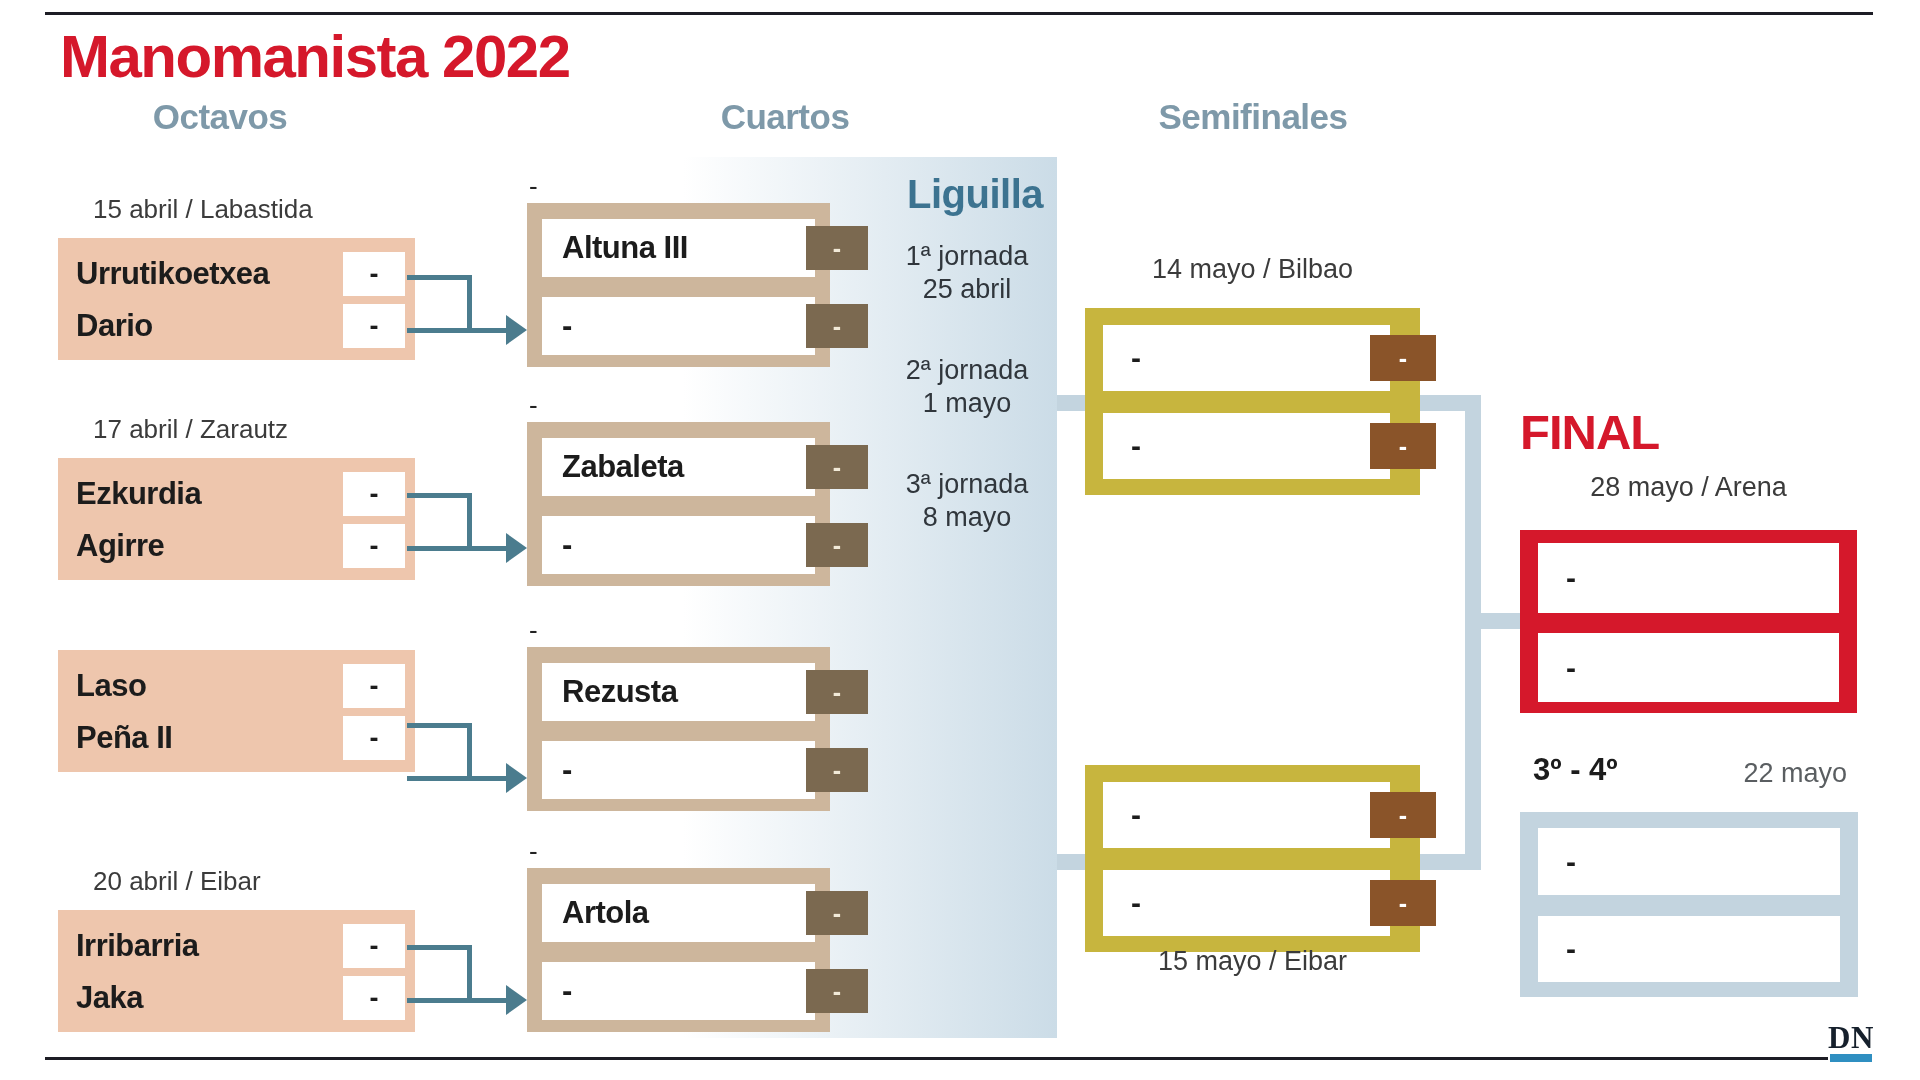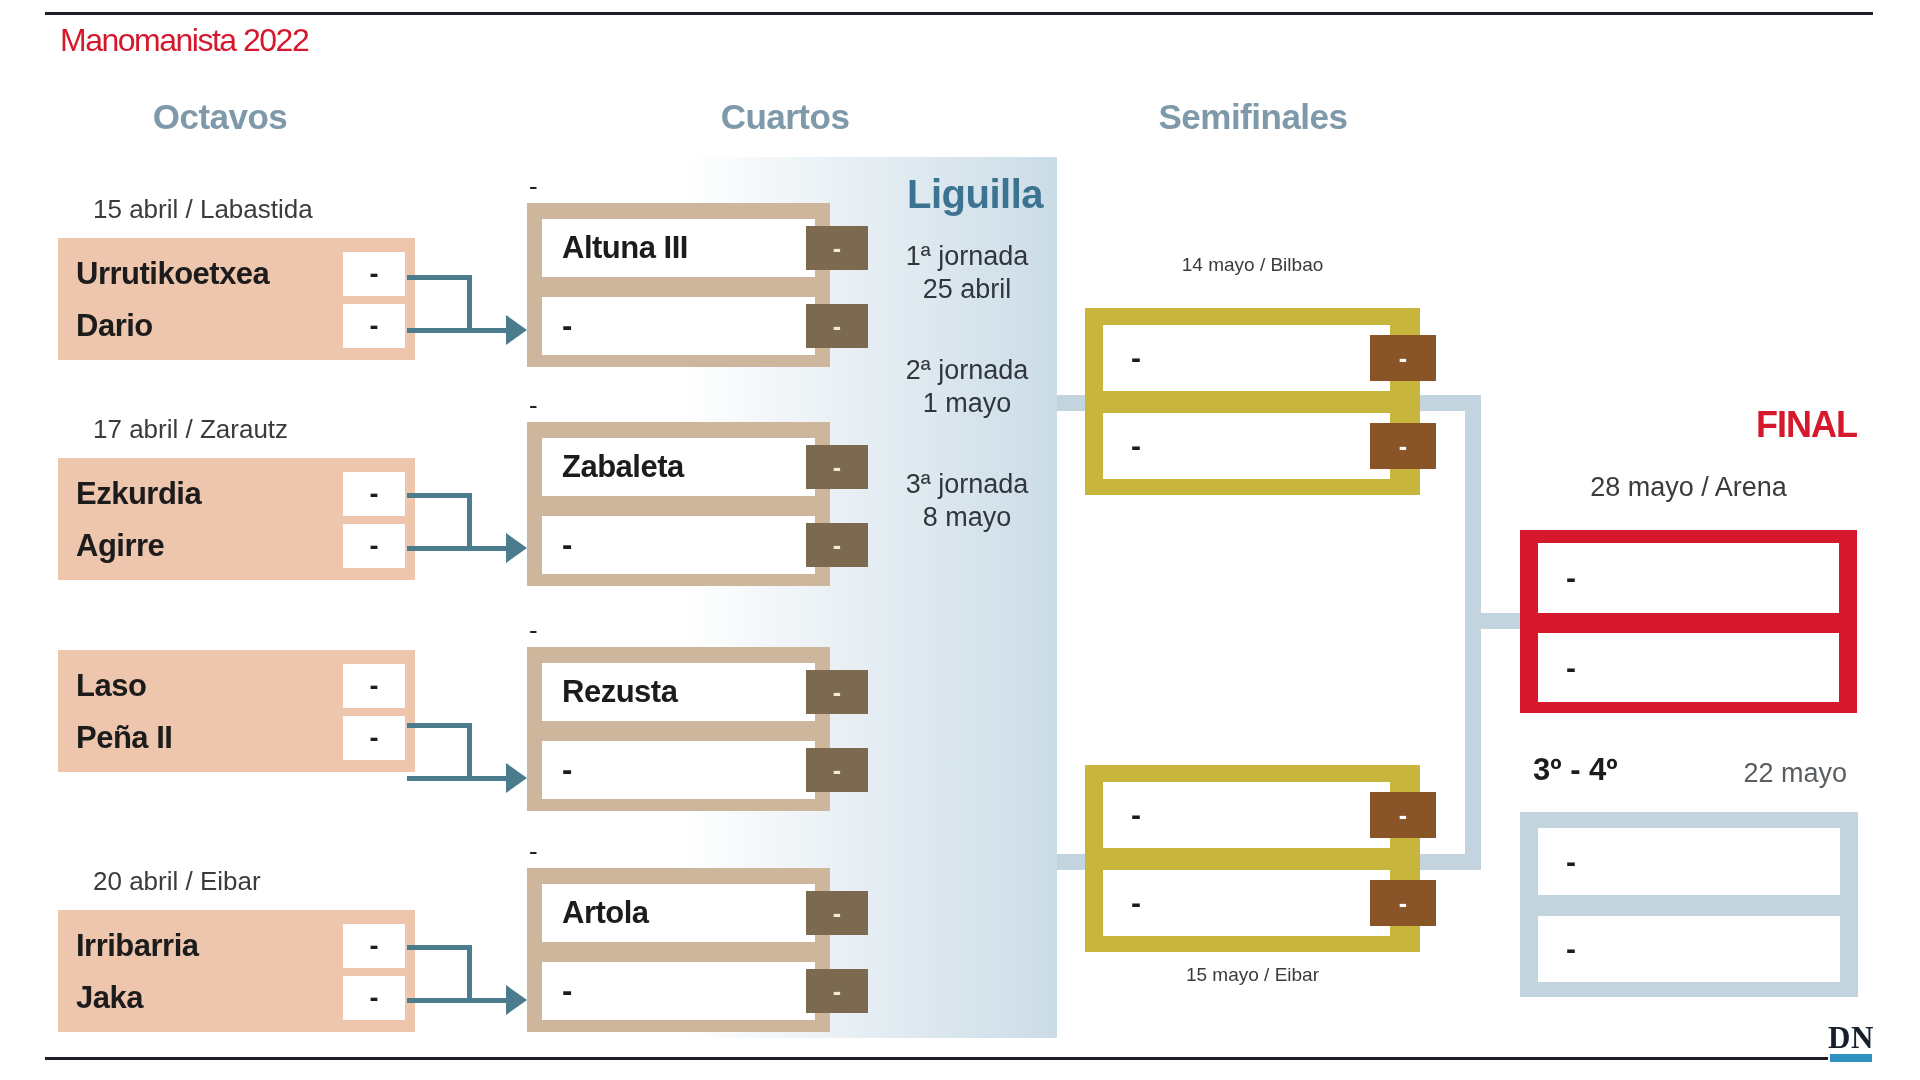--- a/index.html
+++ b/index.html
@@ -4,21 +4,21 @@
 <style>
   html,body { margin:0; padding:0; background:#fff; }
   .stage {
     position:relative; width:1920px; height:1080px; background:#ffffff;
     font-family:"Liberation Sans", sans-serif; overflow:hidden;
   }
 
   
   .rule { position:absolute; height:3px; background:var(--rule-dark); }
   .title {
-    position:absolute; left:60px; top:22px; font-size:32px; font-weight:normal;
+    position:absolute; left:60px; top:22px; font-size:60px; font-weight:bold;
     color:var(--red); letter-spacing:-1.5px;
   }
   .colhead {
     position:absolute; font-size:35px; font-weight:bold; color:var(--header-blue);
     text-align:center; letter-spacing:-0.5px;
   }
 
   
   .band {
     position:absolute; left:683px; top:157px; width:374px; height:881px;
@@ -82,29 +82,29 @@
     line-height:66px; padding-left:28px; box-sizing:border-box;
     font-size:30px; font-weight:bold; color:var(--ink);
   }
   .sfr1 { top:17px; } .sfr2 { top:105px; }
   .sf-score {
     position:absolute; left:285px; width:66px; height:46px; background:var(--chestnut);
     color:#fff; display:flex; align-items:center; justify-content:center;
     font-size:25px; font-weight:bold;
   }
   .sfs1 { top:27px; } .sfs2 { top:115px; }
-  .sf-date { position:absolute; width:335px; text-align:center; font-size:19px; color:var(--date-gray); }
+  .sf-date { position:absolute; width:335px; text-align:center; font-size:27px; color:var(--date-gray); }
 
   
   .bline { position:absolute; background:var(--lightblue); }
 
   
   .final-title {
-    position:absolute; left:1520px; top:404px; width:337px; text-align:right;
-    font-size:36px; font-weight:bold; color:var(--red); letter-spacing:-1px;
+    position:absolute; left:1520px; top:404px; width:337px; text-align:left;
+    font-size:49px; font-weight:bold; color:var(--red); letter-spacing:-1px;
   }
   .final-date { position:absolute; left:1520px; top:472px; width:337px; text-align:center; font-size:27px; color:var(--date-gray); }
   .f-box { position:absolute; left:1520px; top:530px; width:337px; height:183px; background:var(--red); }
   .f-row {
     position:absolute; left:18px; width:301px; background:#fff; padding-left:28px;
     box-sizing:border-box; font-size:30px; font-weight:bold; color:var(--ink);
   }
   .fr1 { top:13px; height:70px; line-height:70px; }
   .fr2 { top:103px; height:69px; line-height:69px; }
 
@@ -267,21 +267,21 @@
     </div>
   </div>
 
   <div class="sf-block" style="left:1085px; top:765px;">
     <div class="sf-box">
       <div class="sf-row sfr1">-</div>
       <div class="sf-row sfr2">-</div>
       <div class="sf-score sfs1">-</div>
       <div class="sf-score sfs2">-</div>
     </div>
-    <div class="sf-date" style="top:199px;">15 mayo / Eibar</div>
+    <div class="sf-date" style="top:181px;">15 mayo / Eibar</div>
   </div>
 
   <div class="final-title">FINAL</div>
   <div class="final-date">28 mayo / Arena</div>
   <div class="f-box">
     <div class="f-row fr1">-</div>
     <div class="f-row fr2">-</div>
   </div>
 
   <div class="third-title">3º - 4º</div>

